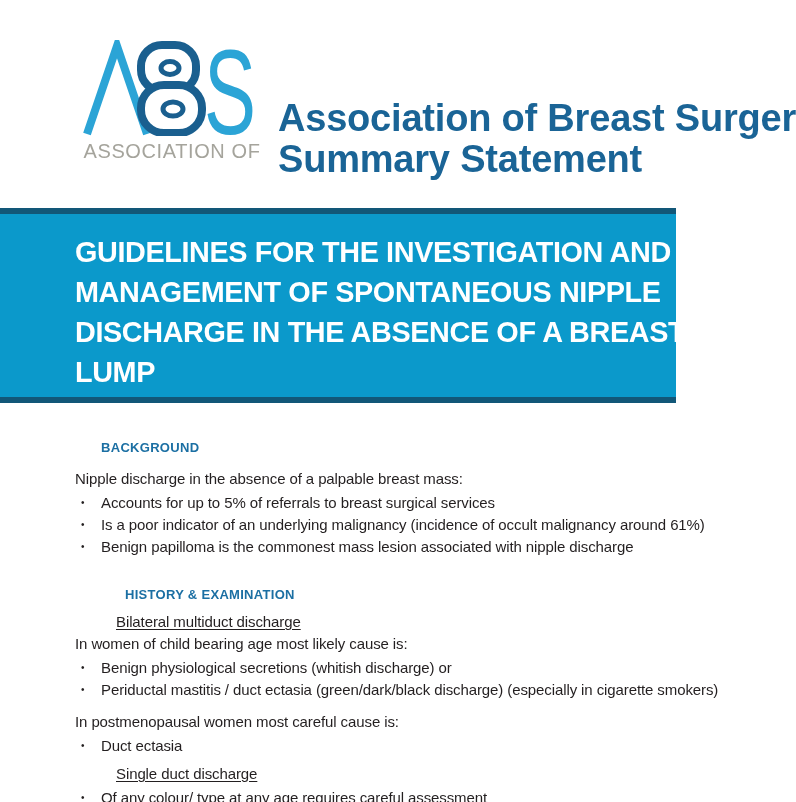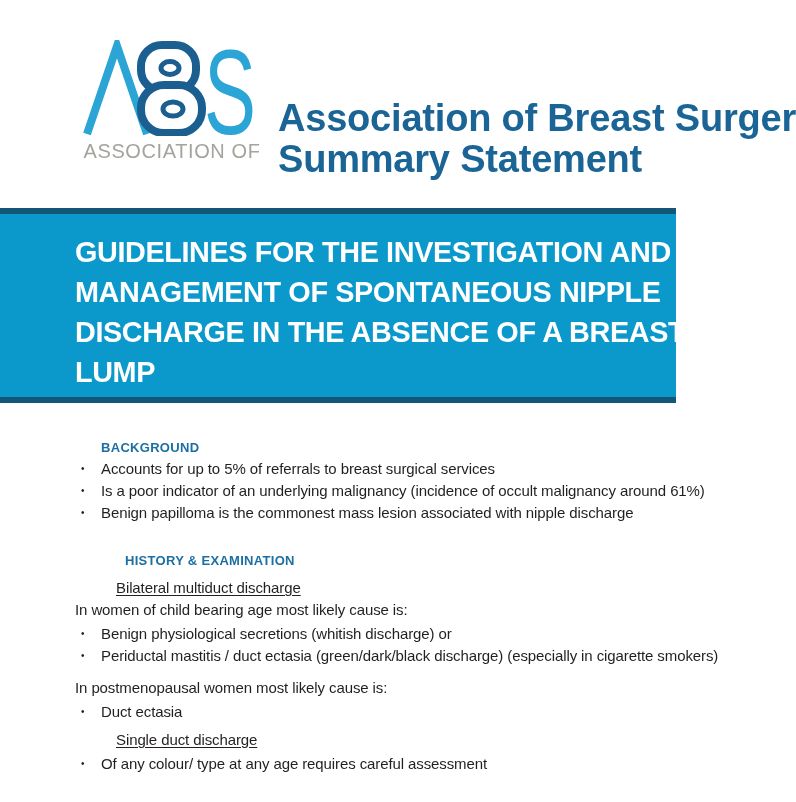--- a/index.html
+++ b/index.html
@@ -88,20 +88,21 @@
     <div class="banner-line">GUIDELINES FOR THE INVESTIGATION AND</div>
     <div class="banner-line">MANAGEMENT OF SPONTANEOUS NIPPLE</div>
     <div class="banner-line">DISCHARGE IN THE ABSENCE OF A BREAST</div>
     <div class="banner-line">LUMP</div>
   </div>
 
   <div class="content">
 
     <div class="section-heading h-background">BACKGROUND</div>
 
+    <div class="para intro">Nipple discharge in the absence of a palpable breast mass:</div>
 
     <ul class="bullets">
       <li>
         <span class="marker">•</span>
         <span class="btext">Accounts for up to 5% of referrals to breast surgical services</span>
       </li>
       <li>
         <span class="marker">•</span>
         <span class="btext">Is a poor indicator of an underlying malignancy (incidence of occult malignancy around 61%)</span>
       </li>
@@ -121,21 +122,21 @@
       <li>
         <span class="marker">•</span>
         <span class="btext">Benign physiological secretions (whitish discharge) or</span>
       </li>
       <li>
         <span class="marker">•</span>
         <span class="btext">Periductal mastitis / duct ectasia (green/dark/black discharge) (especially in cigarette smokers)</span>
       </li>
     </ul>
 
-    <div class="para para-mid">In postmenopausal women most likely cause is:</div>
+    <div class="para para-mid">In postmenopausal women most careful cause is:</div>
 
     <ul class="bullets">
       <li>
         <span class="marker">•</span>
         <span class="btext">Duct ectasia</span>
       </li>
     </ul>
 
     <div class="subheading sub-2">Single duct discharge</div>
 

